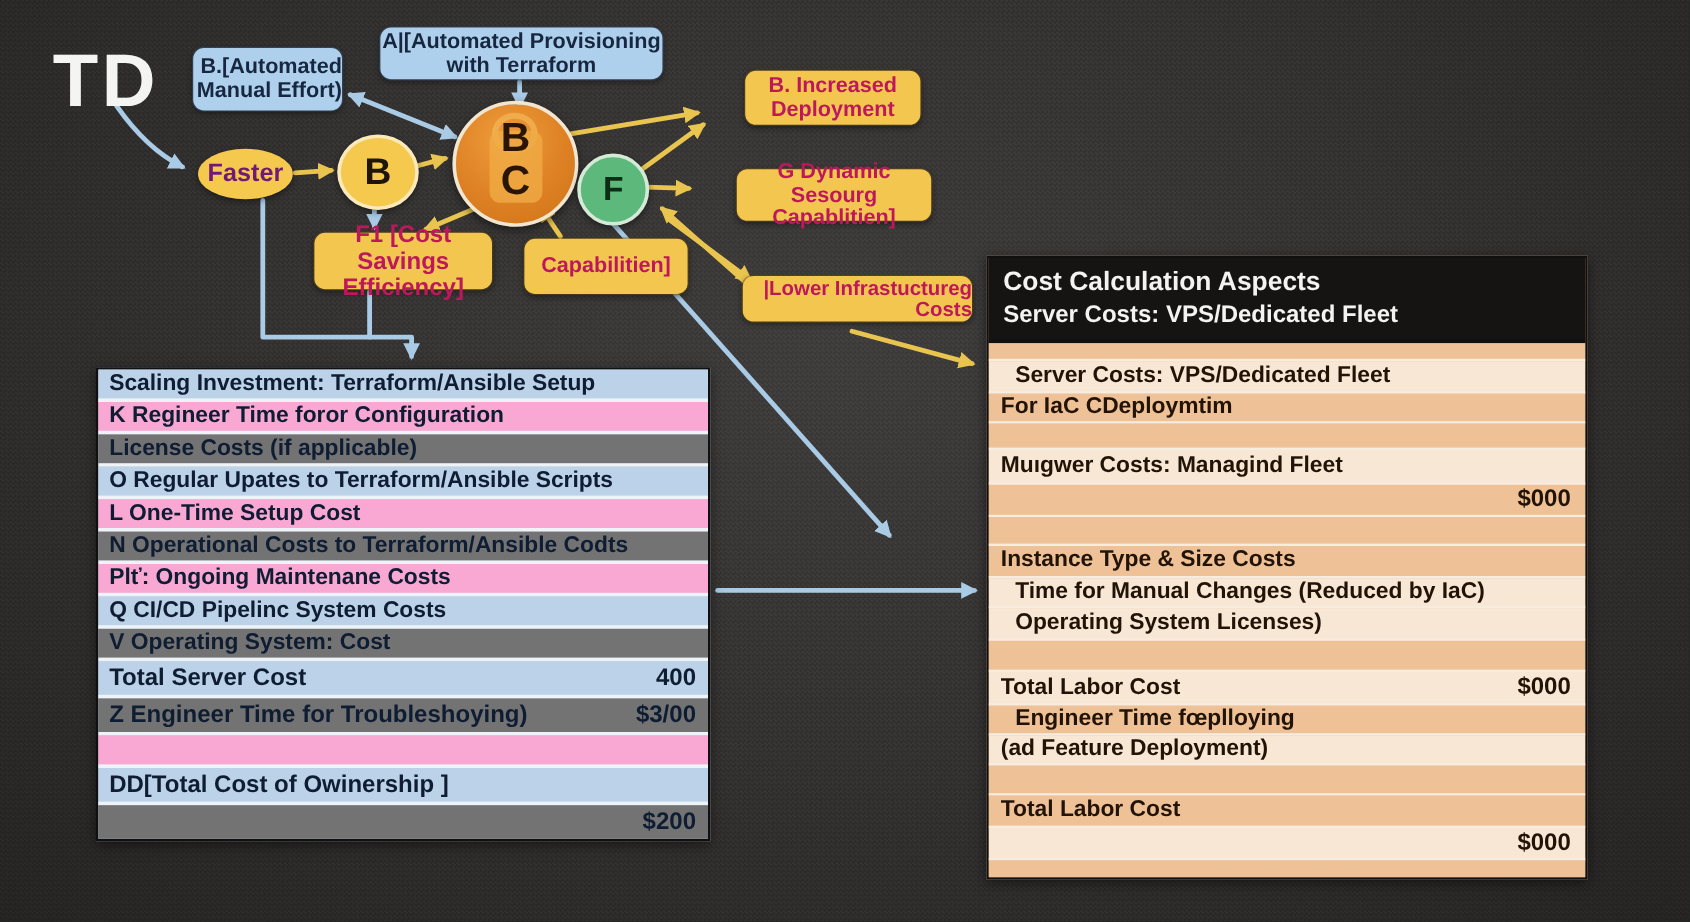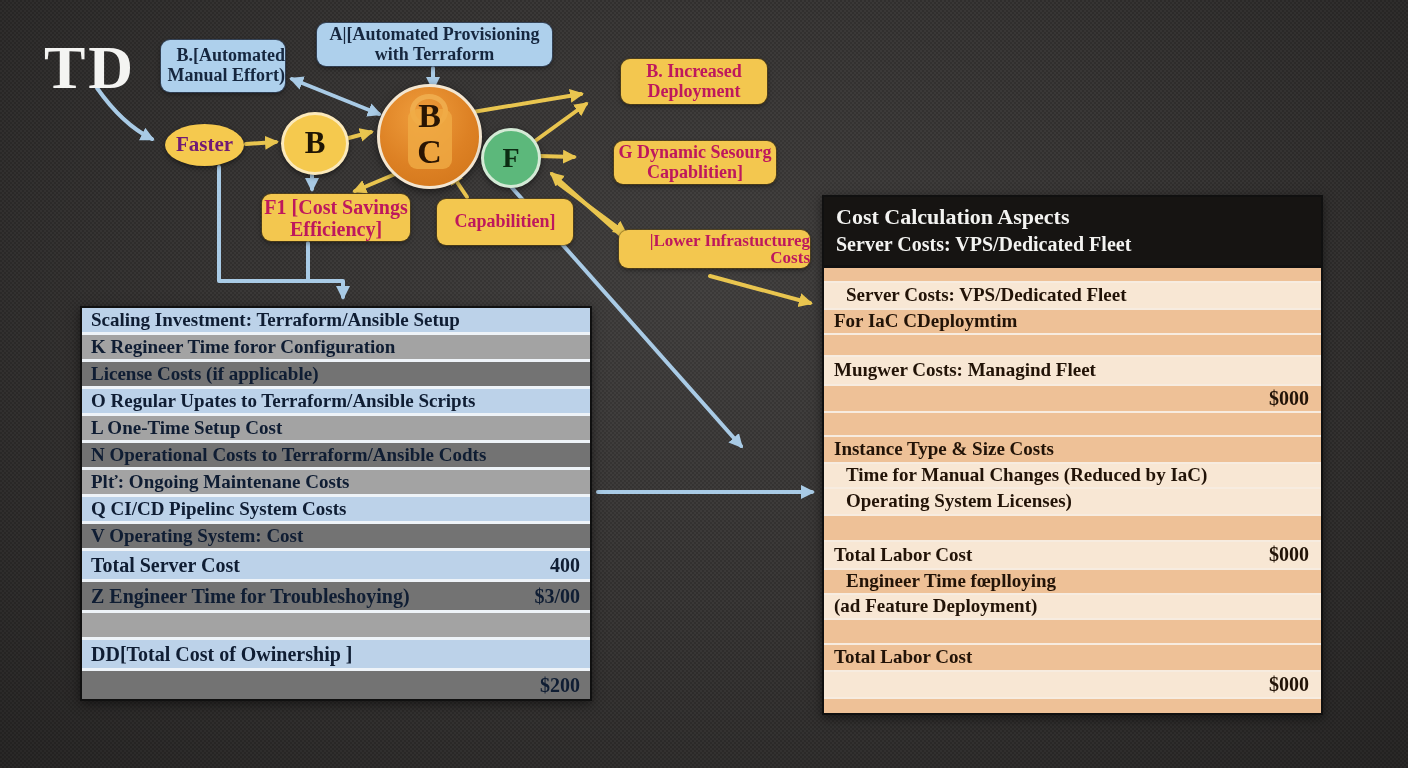--- a/index.html
+++ b/index.html
@@ -1,19 +1,19 @@
 <!DOCTYPE html>
 <html><head>
 <meta charset="utf-8">
 <style>
   html,body{margin:0;padding:0;background:#222;}
   .canvas{
     position:relative;width:1408px;height:768px;overflow:hidden;
     background:#343231;
-    font-family:Liberation Serif, serif;
+    font-family:Liberation Sans, sans-serif;
   }
   .canvas::before{
     content:"";position:absolute;inset:0;z-index:0;
     background:
       radial-gradient(ellipse at 50% 38%, rgba(255,255,255,.05) 0%, rgba(0,0,0,0) 45%, rgba(0,0,0,.30) 100%),
       repeating-conic-gradient(rgba(255,255,255,.028) 0% 25%, rgba(0,0,0,.06) 0% 50%);
     background-size:auto,4px 4px;
   }
   .abs{position:absolute;}
   
@@ -53,24 +53,24 @@
   
   .ltable{left:80px;top:306px;width:508px;z-index:2;border:2px solid #101010;background:#cfe0ef;
           box-shadow:0 3px 10px rgba(0,0,0,.5);}
   .ltable .hdr{height:37px;background:linear-gradient(#3a5c90,#2b4a7c);border-top:2px solid #5a7cb0;
           color:#f4f7fb;font-size:21px;font-weight:700;line-height:37px;padding-left:10px;
           border-bottom:2px solid #101010;}
   .lrow{position:relative;height:24px;line-height:24px;border-bottom:3px solid #eef3f8;
         padding-left:9px;font-size:19px;font-weight:600;color:#0f1d33;white-space:nowrap;}
   .lrow:last-child{border-bottom:none;}
   .lrow.tall{height:28px;line-height:28px;font-size:20px;}
-  .sA{background:#a3a3a3;} .sB{background:#bcd2e9;} .sC{background:#737373;}
+  .sA{background:#f9a8d4;} .sB{background:#bcd2e9;} .sC{background:#737373;}
   .lrow .val{position:absolute;right:10px;top:0;font-size:20px;}
   
-  .rtable{left:822px;top:195px;width:497px;z-index:2;border:2px solid #101010;background:#eec197;
+  .rtable{left:822px;top:213px;width:497px;z-index:2;border:2px solid #101010;background:#eec197;
           box-shadow:0 3px 10px rgba(0,0,0,.5);}
   .rtable .hdr{background:#161412;color:#f3f3f1;padding:6px 0 8px 12px;border-bottom:3px solid #101010;}
   .rtable .hdr .h1{font-size:22px;font-weight:700;line-height:1.3;}
   .rtable .hdr .h2{font-size:20px;font-weight:700;line-height:1.25;}
   .rrow{position:relative;border-bottom:2px solid #f7ece0;padding-left:10px;
         font-size:19px;font-weight:600;color:#221307;display:flex;align-items:center;white-space:nowrap;}
   .rrow:last-child{border-bottom:none;}
   .rrow .val{position:absolute;right:12px;font-size:20px;}
   .pD{background:#eec197;} .pL{background:#f8e7d4;}
   .ind{padding-left:22px;}

